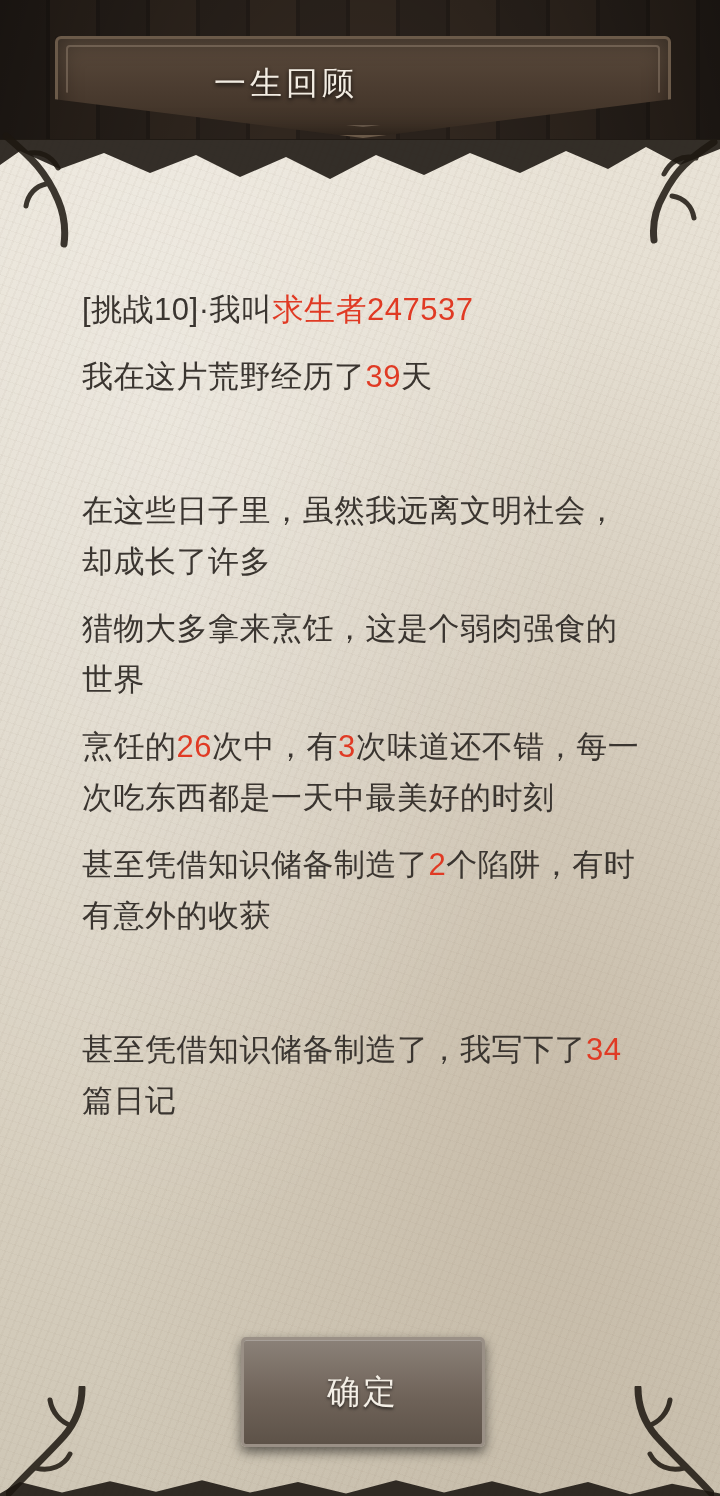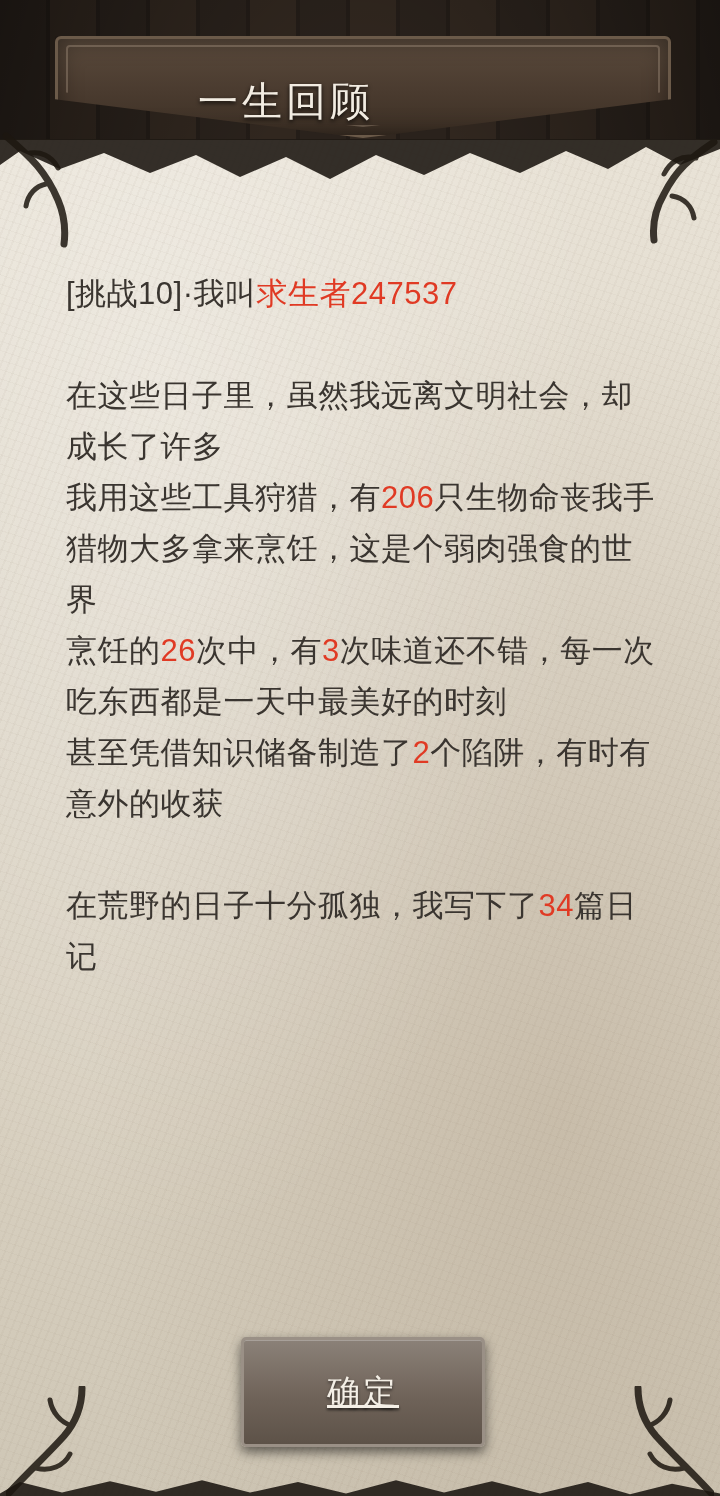--- a/index.html
+++ b/index.html
@@ -51,25 +51,25 @@
   }
   .title-inner {
     position: absolute;
     inset: 6px 8px 8px 8px;
     border: 2px solid rgba(180,160,140,.35);
     border-radius: 4px;
     clip-path: polygon(0 0, 100% 0, 100% 58%, 50% 100%, 0 58%);
   }
   .title-text {
     position: absolute;
-    top: 74px;
+    top: 62px;
     left: 0;
     width: 572px;
     text-align: center;
-    font-size: 40px;
+    font-size: 32px;
     letter-spacing: 4px;
     color: #f2ece2;
     text-shadow: 0 2px 4px rgba(0,0,0,.85);
     z-index: 6;
   }
 
   
   .parchment {
     position: absolute;
     top: 140px;
@@ -129,21 +129,21 @@
     position: absolute;
     top: 268px;
     left: 66px;
     width: 592px;
     z-index: 3;
     font-size: 31px;
     line-height: 51px;
     color: #3a3530;
     letter-spacing: .5px;
   }
-  .story p { margin: 0; }
+  .story p { margin: 16px; }
   .story .gap { height: 51px; }
   .hl { color: #e03a24; }
 
   
   .confirm {
     position: absolute;
     left: 241px;
     top: 1337px;
     width: 238px;
     height: 104px;
@@ -153,21 +153,20 @@
     box-shadow: 0 5px 12px rgba(0,0,0,.55), inset 0 1px 0 rgba(255,255,255,.25);
     color: #f4efe6;
     font-size: 33px;
     letter-spacing: 3px;
     display: flex;
     align-items: center;
     justify-content: center;
     z-index: 7;
     text-shadow: 0 2px 3px rgba(0,0,0,.6);
     cursor: pointer;
-    text-decoration: underline;
   }
 </style>
 </head>
 <body>
 
 <div id="screen">
 
   <div class="parchment">
     <div class="torn-top"></div>
     <div class="torn-bottom"></div>
@@ -195,30 +194,30 @@
   </svg>
 
   <div class="title-bar">
     <div class="title-inner"></div>
   </div>
   <div class="title-text">一生回顾</div>
 
   <div class="story">
     <div id="block-intro">
         <p><span>[挑战10]·我叫</span><span class="hl">求生者247537</span></p>
+        <p><span>我在这片荒野经历了</span><span class="hl">39</span><span>天</span></p>
       </div>
     <div class="gap"></div>
     <div id="block-body">
         <p><span>在这些日子里，虽然我远离文明社会，却成长了许多</span></p>
-        <p><span>我用这些工具狩猎，有</span><span class="hl">206</span><span>只生物命丧我手</span></p>
         <p><span>猎物大多拿来烹饪，这是个弱肉强食的世界</span></p>
         <p><span>烹饪的</span><span class="hl">26</span><span>次中，有</span><span class="hl">3</span><span>次味道还不错，每一次吃东西都是一天中最美好的时刻</span></p>
         <p><span>甚至凭借知识储备制造了</span><span class="hl">2</span><span>个陷阱，有时有意外的收获</span></p>
       </div>
     <div class="gap"></div>
     <div id="block-outro">
-        <p><span>在荒野的日子十分孤独，我写下了</span><span class="hl">34</span><span>篇日记</span></p>
+        <p><span>甚至凭借知识储备制造了，我写下了</span><span class="hl">34</span><span>篇日记</span></p>
       </div>
   </div>
 
   <div class="confirm">确定</div>
 
 </div>
 
 </body></html>

